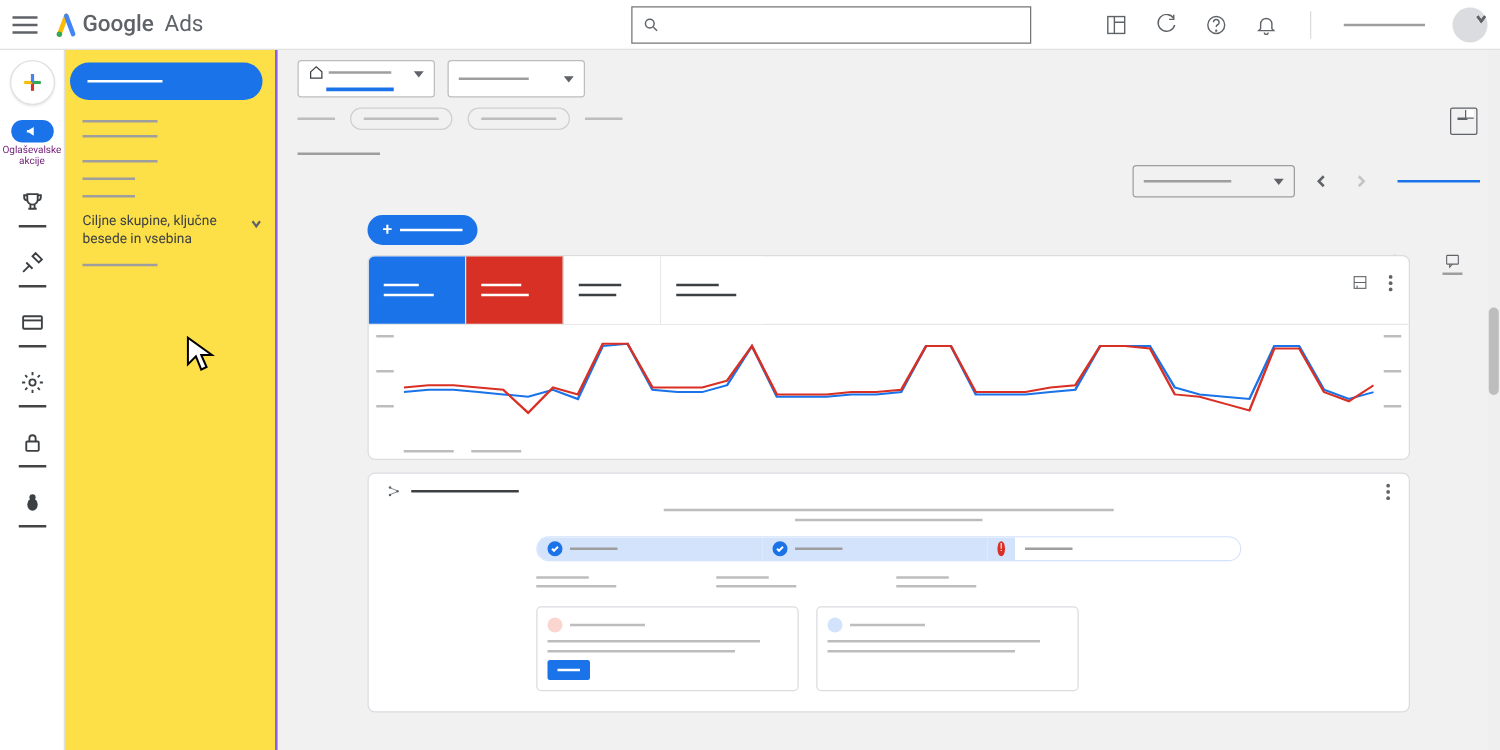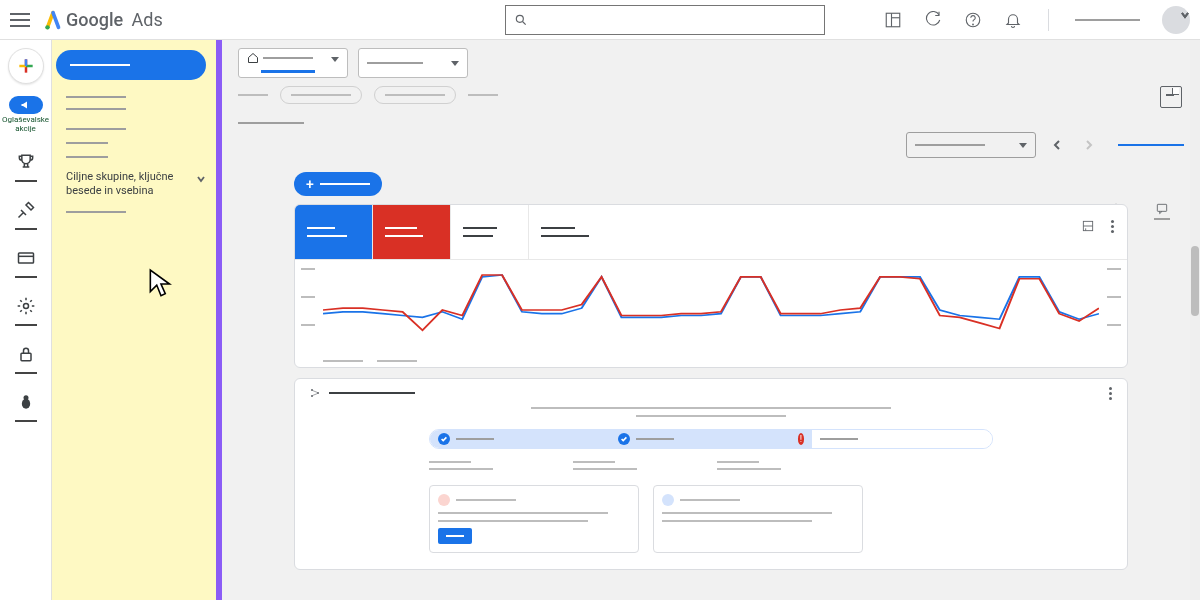--- a/index.html
+++ b/index.html
@@ -21,28 +21,28 @@
 .header-text{height:1px;width:65px;border-bottom:2px solid #9e9e9e}
 .avatar{width:28px;height:28px;border-radius:50%;background:#dadce0}
 
 
 .main{display:flex;height:560px;background:#f1f1f1}
 
 
 .rail{width:52px;background:#fff;border-right:1px solid #e0e0e0;display:flex;flex-direction:column;align-items:center;padding-top:8px;gap:6px}
 .big-plus{width:36px;height:36px;border-radius:50%;background:#fff;border:1px solid #e0e0e0;display:flex;align-items:center;justify-content:center;box-shadow:0 1px 2px rgba(0,0,0,0.1)}
 .rail-item{width:52px;display:flex;flex-direction:column;align-items:center;padding:6px 0;gap:2px;cursor:pointer}
-.rail-item.active{color:#14532d}
+.rail-item.active{color:#701a75}
 .rail-badge{background:#1a73e8;border-radius:10px;width:34px;height:18px;display:flex;align-items:center;justify-content:center}
 .rail-label{font-size:8px;text-align:center;line-height:1.1;max-width:48px}
 .rail-line{width:22px;height:2px;background:#444;margin-top:6px}
 .rail-ic{width:20px;height:20px;fill:none;stroke:#3c4043;stroke-width:1.8}
 
 
-.sidebar{width:170px;background:#fef9c3;border-right:6px solid #8b5cf6;padding-top:8px}
+.sidebar{width:170px;background:#fde047;border-right:2px solid #8b5cf6;padding-top:8px}
 .side-pill{margin:2px 10px 10px 4px;background:#1a73e8;height:30px;border-radius:15px;display:flex;align-items:center;padding:0 14px}
 .side-pill span{width:60px;height:2px;background:#fff}
 .side-item{display:flex;align-items:center;justify-content:space-between;padding:6px 14px;cursor:pointer}
 .side-item .bar{height:2px;background:#9e9e9e}
 .side-item.w1 .bar{width:60px}
 .side-item.w2 .bar{width:42px}
 .side-item.text{font-size:11px;color:#3c4043;line-height:1.3;padding-right:26px;position:relative}
 .side-item .chev{position:absolute;right:10px;top:10px}
 .chev{width:10px;height:10px;fill:none;stroke:#5f6368;stroke-width:1.8}
 .side-sep{height:2px;background:#9e9e9e;width:60px;margin:4px 0 12px 14px}

